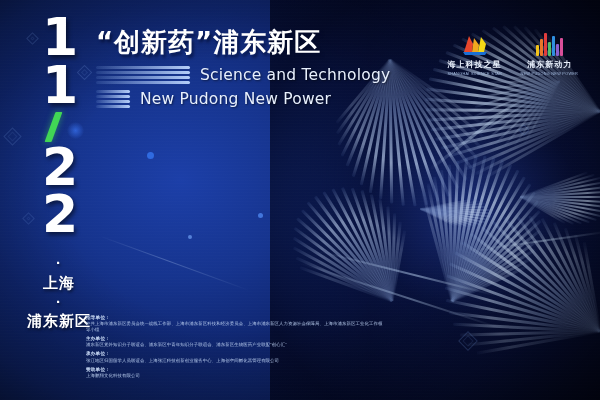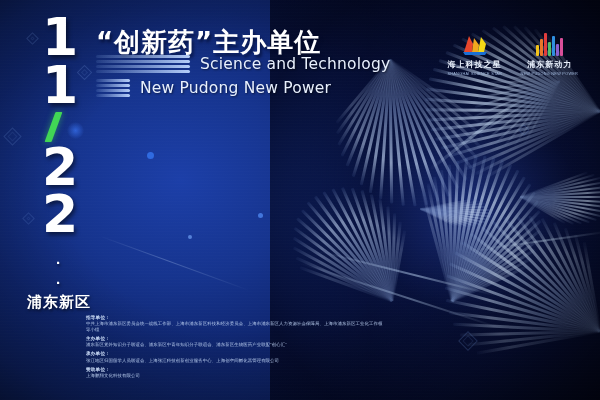--- a/index.html
+++ b/index.html
@@ -79,21 +79,21 @@
     -webkit-text-fill-color:transparent;
     filter:drop-shadow(2px 3px 2px rgba(2,8,40,.65));
   }
   .h2{
     margin-top:7px;
     font-family:"DejaVu Sans","Liberation Sans",sans-serif;
     font-weight:bold;font-size:26px;line-height:1;letter-spacing:1px;
     color:#ffffff;
     text-shadow:2px 3px 3px rgba(2,8,40,.6);
   }
-  .enrow{display:flex;align-items:center;}
+  .enrow{display:flex;align-items:center;margin-top:11px;}
   .enrow.r2{margin-top:6px;}
   .bars{display:flex;flex-direction:column;gap:2px;margin-right:10px;}
   .bars b{display:block;height:3px;border-radius:2px;
     background:linear-gradient(90deg,rgba(140,180,240,.12) 0%,rgba(190,215,255,.95) 100%);}
   .en{
     color:#e8f0fd;font-size:15.5px;letter-spacing:.2px;font-weight:normal;
     text-shadow:1px 1px 2px rgba(0,0,0,.5);
     font-family:"DejaVu Sans","Liberation Sans",sans-serif;
   }
   
@@ -316,27 +316,28 @@
   <div class="datecol">
     <div class="dnum">1</div>
     <div class="dnum">1</div>
     <div class="slash">
         <span></span>
       </div>
     <div class="dnum">2</div>
     <div class="dnum">2</div>
     <div class="city">
       <div>·</div>
+      <div>上海</div>
       <div>·</div>
       <div>浦东新区</div>
     </div>
   </div>
 
   <div class="head">
-    <div class="h2">“创新药”主办单位</div>
+    <div class="h2">“创新药”浦东新区</div>
     <div class="enrow">
       <span class="bars">
         <b style="width:94px"></b>
           <b style="width:94px"></b>
           <b style="width:94px"></b>
           <b style="width:94px"></b>
       </span>
       <span class="en">Science and Technology</span>
     </div>
     <div class="enrow r2">

